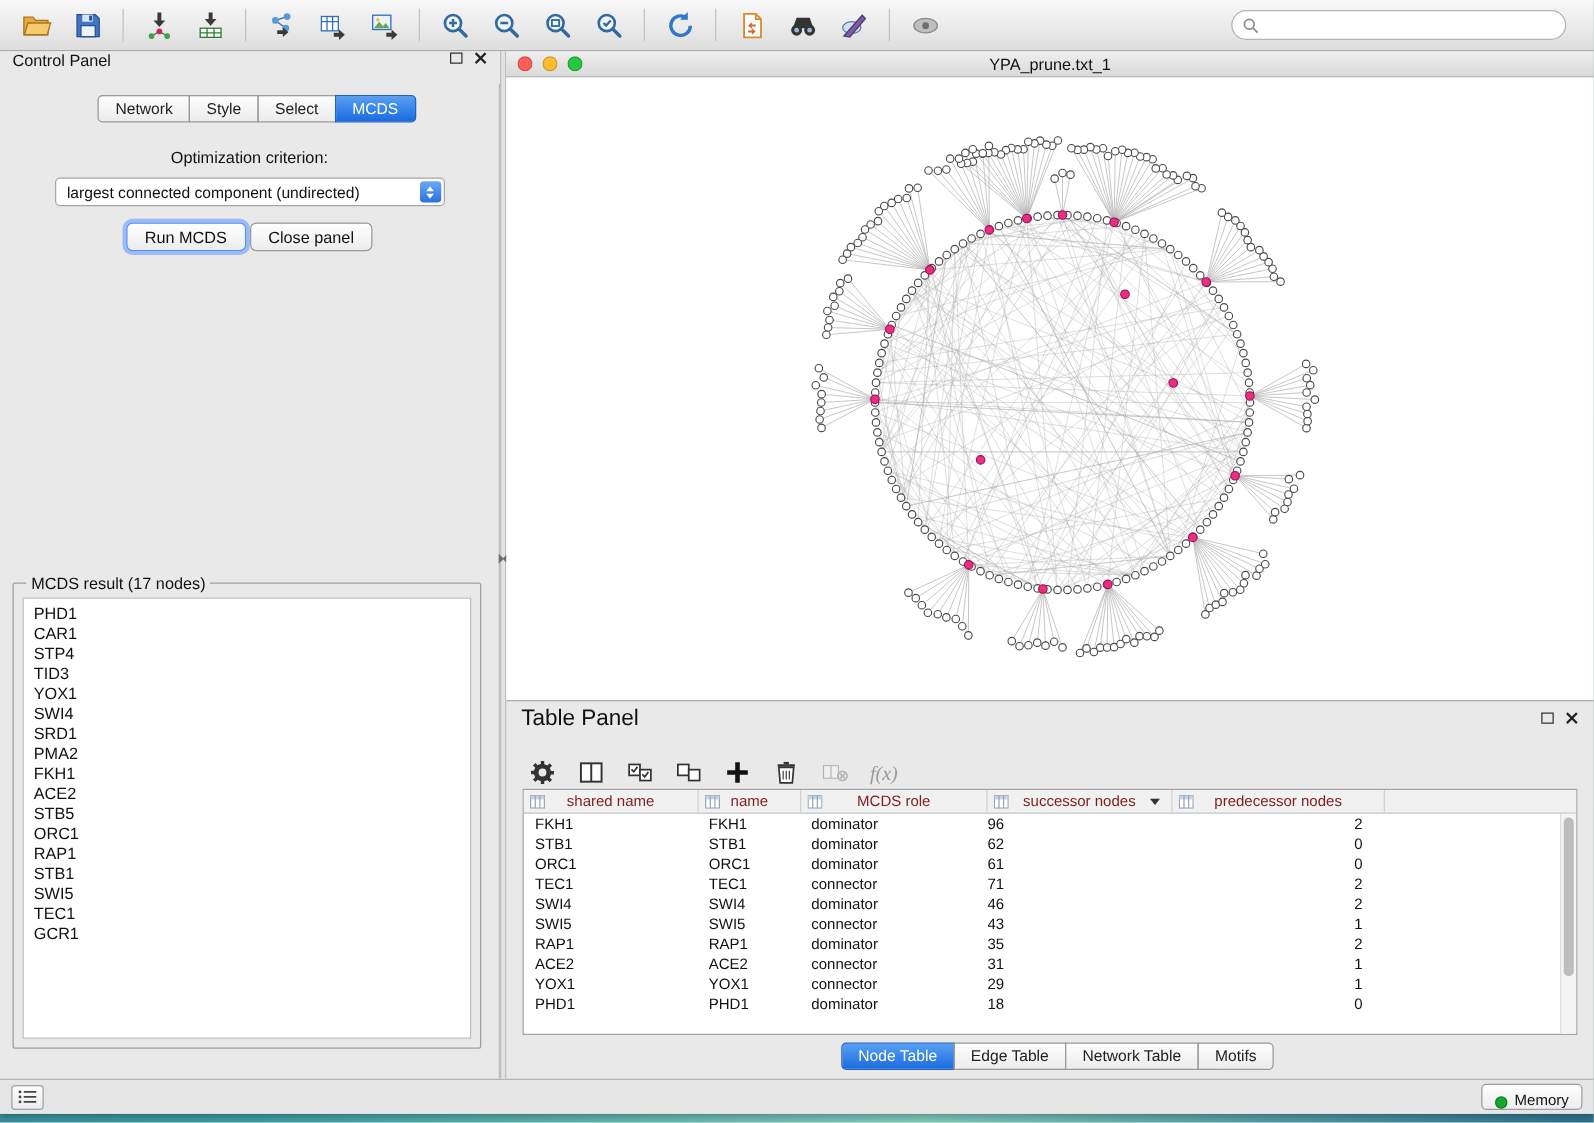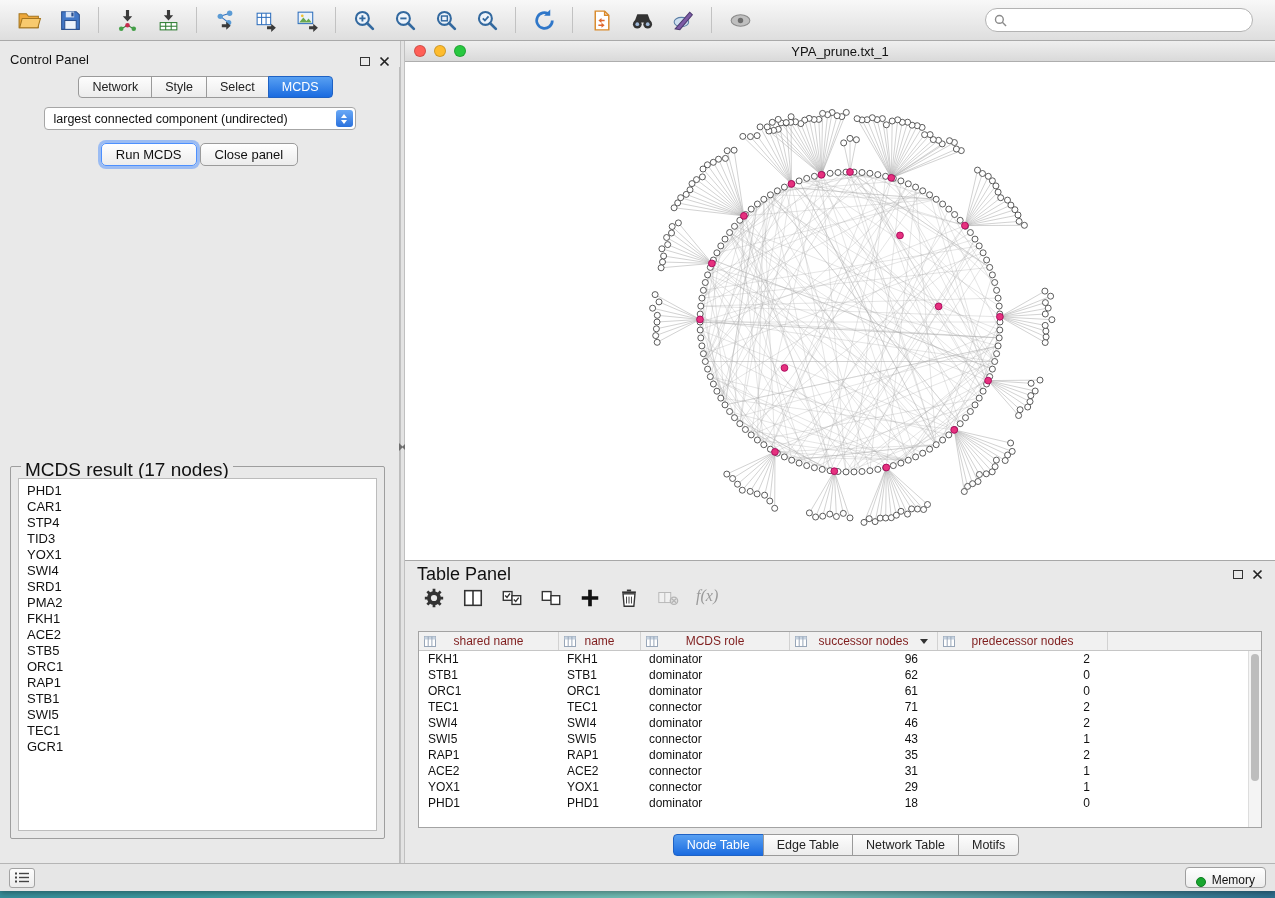--- a/index.html
+++ b/index.html
@@ -13,74 +13,74 @@
   .tb-sep{width:1px;height:26px;background:#c2c2c2;margin:0 6px;flex:none}
   .ti{width:25px;height:25px;display:block}
   .search-box{margin-left:auto;margin-right:12px;width:268px;height:24px;background:#fff;border:1px solid #b3b3b3;border-radius:12px;display:flex;align-items:center;padding:0 8px;gap:5px}
   .search-box input{border:none;outline:none;flex:1;font-size:12px;font-family:"Liberation Sans",sans-serif;background:transparent}
 
   
   .main{flex:1;display:flex;min-height:0}
 
   
   .control-panel{width:400px;flex:none;background:#e9e9e9;display:flex;flex-direction:column}
-  .cp-header{height:26px;flex:none;display:flex;align-items:flex-end;padding:0 10px;font-size:13px;color:#111}
+  .cp-header{height:26px;flex:none;display:flex;align-items:flex-start;padding:0 10px;font-size:13px;color:#111}
   .win-btns{margin-left:auto;display:flex;align-items:center;gap:9px}
   .float-btn{width:10px;height:9px;border:1.4px solid #333;display:inline-block}
   .x-btn{width:11px;height:11px;display:inline-block}
   .cp-body{flex:1;position:relative;border-right:1px solid #bdbdbd}
   .seg-tabs{display:flex;justify-content:center;margin-top:9px}
   .seg{font-size:12.5px;padding:3px 13px;background:linear-gradient(#fdfdfd,#ececec);border:1px solid #9a9a9a;margin-left:-1px;color:#222;white-space:nowrap}
   .seg:first-child{border-radius:4px 0 0 4px;margin-left:12px}
   .seg:last-child{border-radius:0 4px 4px 0}
   .seg.active{background:linear-gradient(#58a0f2,#1a6be0);color:#fff;border-color:#1f62c4}
   .opt-label{text-align:center;margin-top:20px;font-size:13px;color:#111}
   .dropdown{position:relative;margin:9px auto 0;width:312px;height:23px;background:#fff;border:1px solid #a6a6a6;border-radius:4px;font-size:12.5px;display:flex;align-items:center;padding:0 24px 0 9px;color:#111}
   .stepper{position:absolute;right:2px;top:2px;bottom:2px;width:17px;border-radius:3px;background:linear-gradient(#6aa9f6,#2a71dd);display:flex;flex-direction:column;align-items:center;justify-content:center;gap:2px}
   .tri-up{width:0;height:0;border-left:3.5px solid transparent;border-right:3.5px solid transparent;border-bottom:4.5px solid #fff}
   .tri-down{width:0;height:0;border-left:3.5px solid transparent;border-right:3.5px solid transparent;border-top:4.5px solid #fff}
   .btn-row{display:flex;justify-content:center;gap:3px;margin-top:13px}
   .mac-btn{font-family:"Liberation Sans",sans-serif;font-size:13px;color:#111;padding:3px 14px;border:1px solid #9b9b9b;border-radius:5px;background:linear-gradient(#ffffff,#ececec)}
   .mac-btn.focused{border-color:#4d90fe;box-shadow:0 0 0 3px rgba(77,144,254,.5)}
   .fieldset{position:absolute;left:10px;right:14px;top:399px;bottom:24px;border:1px solid #9e9e9e;border-radius:2px}
-  .legend{position:absolute;top:-8px;left:10px;background:#e9e9e9;padding:0 4px;font-size:19px;color:#111}
+  .legend{position:absolute;top:-8px;left:10px;background:#e9e9e9;padding:0 4px;font-size:13px;color:#111}
   .mcds-list{position:absolute;left:7px;right:7px;top:11px;bottom:7px;background:#fff;border:1px solid #bcbcbc;padding:4px 8px;font-size:13px;line-height:16px;color:#111;overflow:hidden}
 
   
   .v-splitter{width:5px;flex:none;background:#e3e3e3;border-left:1px solid #c0c0c0;border-right:1px solid #c0c0c0;position:relative}
   .v-splitter::before{content:"";position:absolute;top:402px;left:-3px;border:4px solid transparent;border-right-color:#6e6e6e}
   .v-splitter::after{content:"";position:absolute;top:402px;right:-3px;border:4px solid transparent;border-left-color:#6e6e6e}
 
   
   .right-col{flex:1;display:flex;flex-direction:column;min-width:0}
   .net-titlebar{height:21px;flex:none;background:linear-gradient(#efefef,#d9d9d9);border-bottom:1px solid #aeaeae;position:relative;display:flex;align-items:center;justify-content:center;font-size:13px;color:#111}
   .traffic{position:absolute;left:9px;top:0;bottom:0;display:flex;align-items:center;gap:8px}
   .light{width:12px;height:12px;border-radius:50%;border:1px solid rgba(0,0,0,.18)}
   .net-canvas{height:498px;flex:none;background:#fff;position:relative;overflow:hidden}
 
   
   .table-panel{flex:1;min-height:0;background:#e9e9e9;border-top:1px solid #a8a8a8;display:flex;flex-direction:column}
   .tp-header{height:26px;flex:none;display:flex;align-items:center;padding:0 12px;font-size:18px;color:#111}
-  .tp-toolbar{height:42px;flex:none;display:flex;align-items:flex-start;padding-left:18px;gap:17px}
+  .tp-toolbar{height:42px;flex:none;display:flex;align-items:flex-end;padding-left:18px;gap:17px}
   .ti2{width:22px;height:22px;display:block}
   .fx{font-family:"Liberation Serif",serif;font-style:italic;font-size:16px;color:#9a9a9a}
   .table-wrap{flex:1;margin:2px 13px 0;background:#fff;border:1px solid #a3a3a3;position:relative;overflow:hidden}
   .grid-cols{display:grid;grid-template-columns:140px 82px 149px 148px 170px 1fr}
   .thead-row{height:19px;background:#f1f1f1;border-bottom:1px solid #c6c6c6;font-size:12px;color:#7f1d1d}
   .hcell{position:relative;display:flex;align-items:center;justify-content:center;gap:4px;border-right:1px solid #d2d2d2;overflow:hidden;white-space:nowrap}
   .hcell .hicon{position:absolute;left:5px;top:4px}
   .hcell.filler{border-right:none}
   .chev{width:0;height:0;border-left:4px solid transparent;border-right:4px solid transparent;border-top:5px solid #333;position:absolute;right:9px;top:7px}
   .tbody{position:absolute;left:0;right:13px;top:19px;bottom:0;overflow:hidden}
   .trow{height:16px;font-size:12px;color:#111;align-items:center}
   .tcell{overflow:hidden;white-space:nowrap}
   .c-shared{padding-left:9px}
   .c-name{padding-left:8px}
   .c-role{padding-left:8px}
-  .c-succ{text-align:right;padding-right:20px}
+  .c-succ{text-align:left;padding-right:20px}
   .c-pred{text-align:right;padding-right:18px}
   .t-scroll{position:absolute;right:0;top:19px;bottom:0;width:13px;background:#f4f4f4;border-left:1px solid #ddd}
   .t-thumb{position:absolute;left:2px;right:2px;top:3px;height:72%;background:#bdbdbd;border-radius:5px}
   .tp-tabs{flex:none;display:flex;margin:6px 0 7px}
 
   
   .statusbar{height:28px;flex:none;background:#e6e6e6;border-top:1px solid #b5b5b5;display:flex;align-items:center;padding:0 9px}
   .list-btn{width:26px;height:20px;background:linear-gradient(#fdfdfd,#ececec);border:1px solid #a3a3a3;border-radius:3px;display:flex;align-items:center;justify-content:center}
   .memory-btn{margin-left:auto;display:flex;align-items:flex-end;gap:6px;height:21px;padding:0 10px;background:linear-gradient(#fefefe,#ededed);border:1px solid #9f9f9f;border-radius:4px;font-size:12px;color:#111}
   .mem-dot{width:10px;height:10px;border-radius:50%;background:#18a62f;border:1px solid #0d7d20}
@@ -242,20 +242,21 @@
             </svg>
         </span>
       </div>
       <div class="cp-body">
         <div class="seg-tabs">
           <div class="seg">Network</div>
           <div class="seg">Style</div>
           <div class="seg">Select</div>
           <div class="seg active">MCDS</div>
         </div>
+        <div class="opt-label">Optimization criterion:</div>
         <div class="dropdown">
           <span>largest connected component (undirected)</span>
           <span class="stepper">
               <span class="tri-up"></span>
               <span class="tri-down"></span>
             </span>
         </div>
         <div class="btn-row">
           <button class="mac-btn focused">Run MCDS</button>
           <button class="mac-btn">Close panel</button>

